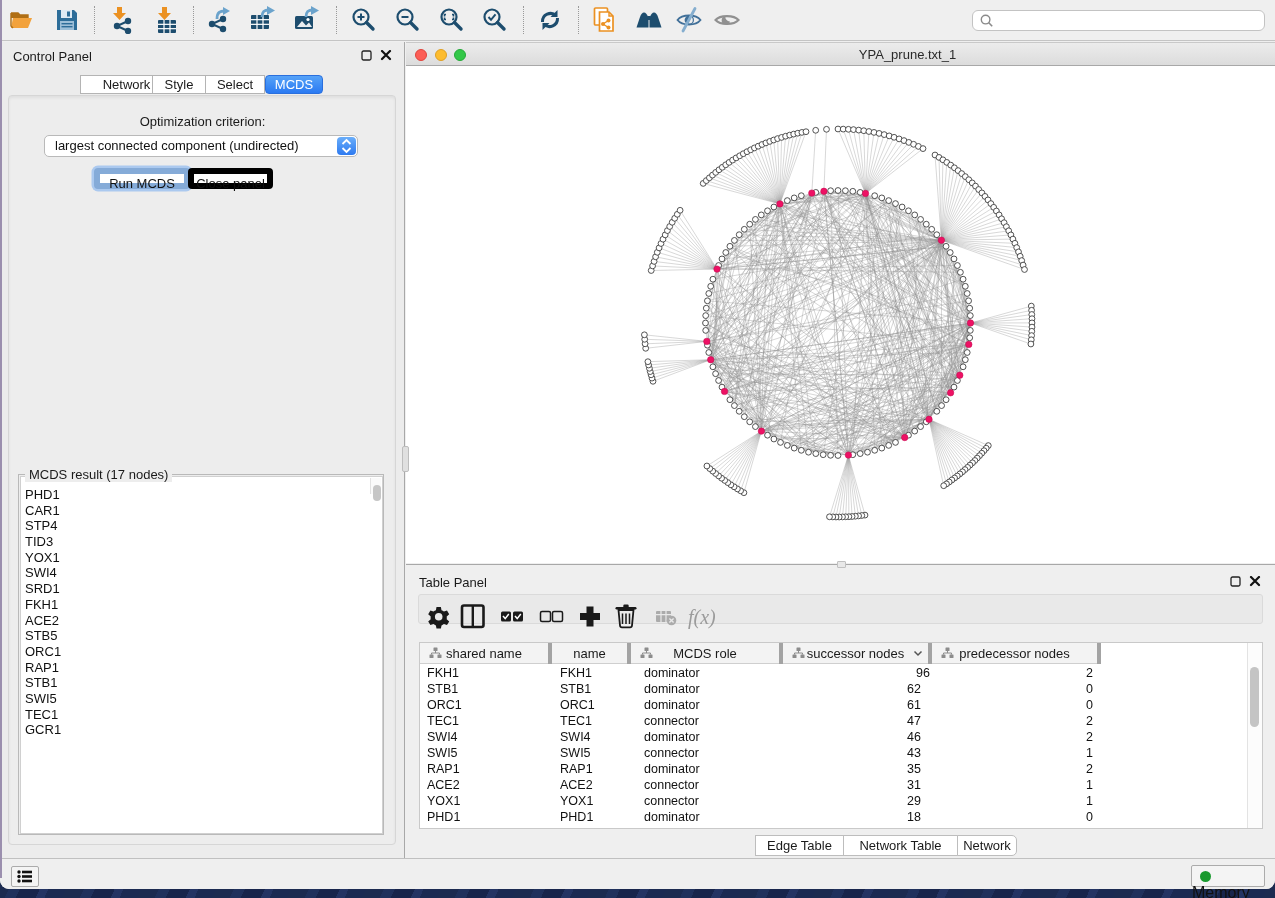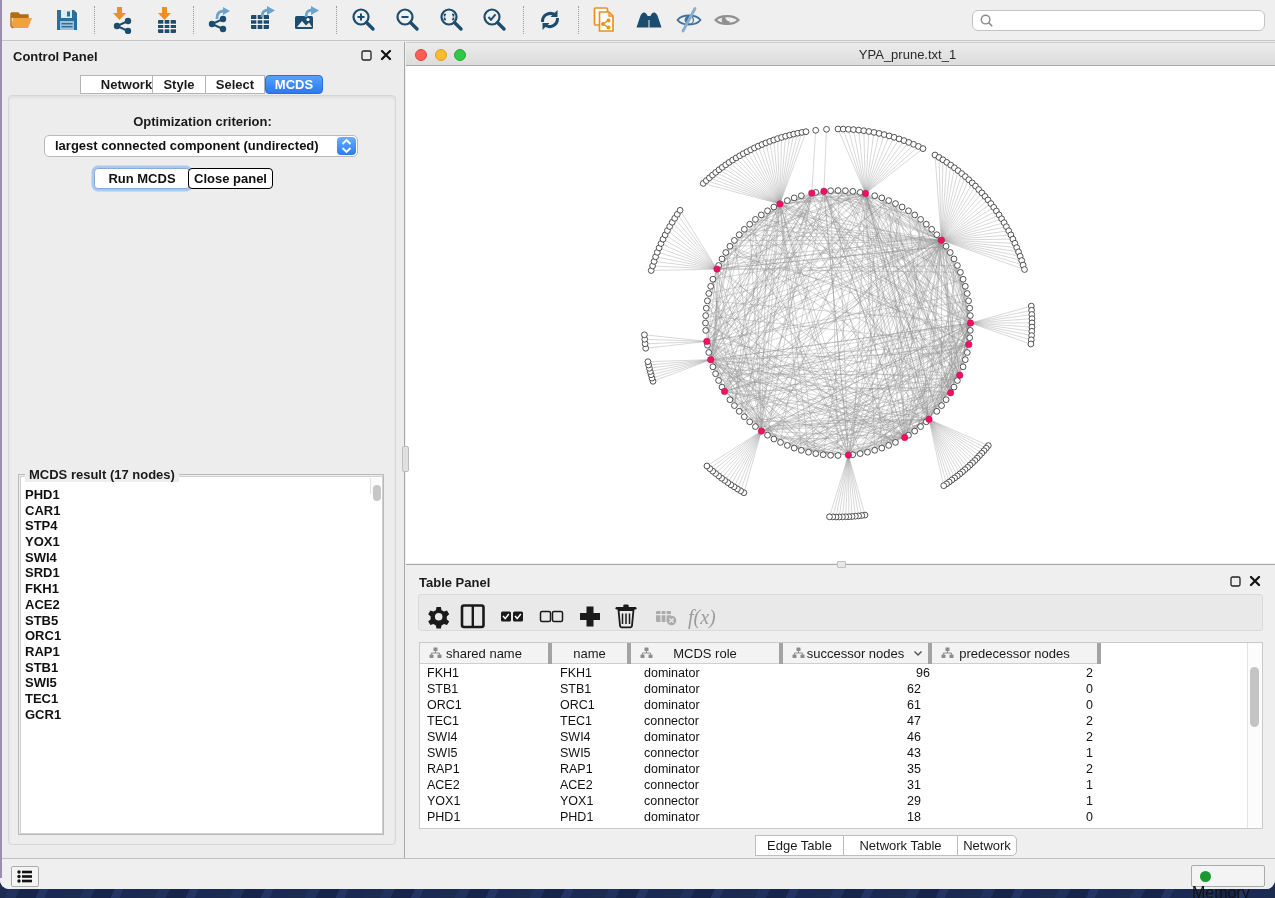--- a/index.html
+++ b/index.html
@@ -11,54 +11,54 @@
 .leftedge { position:absolute; left:0; top:0; width:2px; height:878px; background:#9b8fae; z-index:5;}
 
 .toolbar { position:absolute; left:0; top:0; width:1275px; height:41px; background:#efefef;
   border-bottom:1px solid #c4c4c4; z-index:3;}
 .tb-sep { position:absolute; top:6px; width:0; height:28px; border-left:1px dotted #9a9a9a; }
 .tb-ic { position:absolute; top:6px; width:28px; height:28px; }
 .search { position:absolute; left:972px; top:10px; width:293px; height:21px; background:#fff;
   border:1px solid #c3c3c3; border-radius:6px; }
 
 .cpanel { position:absolute; left:0; top:42px; width:405px; height:816px; background:#ececec;
-  border-right:1px solid #a8a8a8; z-index:2;font-weight:bold;}
+  border-right:1px solid #a8a8a8; z-index:2;}
 .cp-title { position:absolute; left:13px; top:7px; font-size:13px; color:#1a1a1a; }
 .tabs { position:absolute; left:80px; top:33px; height:19px; }
 .tab { position:absolute; top:0; height:19px; background:#fff; border:1px solid #b4b4b4;
   font-size:13px; color:#1a1a1a; text-align:center; line-height:18px; }
 .tab.sel { background:linear-gradient(#56a3f8,#2a79f2); color:#fff; border-color:#2a6fdd; border-radius:4px; }
 .cp-body { position:absolute; left:8px; top:53px; width:388px; height:750px; background:#ededed;
   border:1px solid #d6d6d6; border-radius:4px; box-shadow:inset 0 2px 3px rgba(0,0,0,0.06); }
 .opt-label { position:absolute; left:0; top:72px; width:405px; text-align:center; font-size:13px; color:#1a1a1a;}
 .dropdown { position:absolute; left:44px; top:93px; width:314px; height:22px; background:#fff;
   border:1px solid #b9b9b9; border-radius:5px; font-size:13px; color:#111; line-height:20px; padding-left:10px;}
 .dd-btn { position:absolute; right:1px; top:1px; width:19px; height:18px; border-radius:4px;
   background:linear-gradient(#6aaefa,#2e7af0); }
-.btn { position:absolute; top:126px; height:21px; background:#fff; border:1px solid #000000;
+.btn { position:absolute; top:126px; height:21px; background:#fff; border:6px solid #000000;
   border-radius:4px; font-size:13px; color:#111; text-align:center; line-height:19px;}
 
 .grp { position:absolute; left:18px; top:432px; width:366px; height:361px; border:1px solid #b9b9b9; }
 .grp-label { position:absolute; left:6px; top:-8px; background:#ededed; padding:0 4px; font-size:13px; color:#1a1a1a;}
 .lst { position:absolute; left:1px; top:1px; width:363px; height:358px; background:#fff;
   border:1px solid #d0d0d0; font-size:13px; color:#111; overflow:hidden; padding-top:10px; }
 .lst div { height:15.7px; line-height:15.7px; padding-left:4px;}
 .lst-sb { position:absolute; right:1px; top:1px; width:11px; height:356px; background:#fafafa; border-left:1px solid #e2e2e2;}
 .lst-th { position:absolute; right:1.5px; top:8px; width:8px; height:74px; background:#c6c6c6; border-radius:4px;}
 
 .nwin { position:absolute; left:406px; top:42px; width:869px; height:521px; background:#fff; z-index:2;}
 .nw-title { position:absolute; left:0; top:0; width:869px; height:24px;
   background:linear-gradient(#ececec,#dcdcdc); border-bottom:1px solid #a8a8a8; border-top:1px solid #c9c9c9;}
 .tl { position:absolute; top:6px; width:12px; height:12px; border-radius:6px; }
 .nw-name { position:absolute; top:4px; left:0; width:1003px; text-align:center; font-size:13px; color:#2a2a2a;}
 
 .tpanel { position:absolute; left:406px; top:564px; width:869px; height:294px; background:#efefef;
   border-top:1px solid #a8a8a8; z-index:2; }
-.tp-title { position:absolute; left:13px; top:10px; font-size:13px; color:#1a1a1a;font-weight:bold;}
-.tp-toolbar { position:absolute; left:12px; top:29px; width:845px; height:37px; background:#e9e9e9;
+.tp-title { position:absolute; left:13px; top:10px; font-size:13px; color:#1a1a1a;}
+.tp-toolbar { position:absolute; left:12px; top:29px; width:845px; height:30px; background:#e9e9e9;
   border:1px solid #dadada; border-radius:3px;}
 .tbl { position:absolute; left:13px; top:77px; width:844px; height:187px; background:#fff; border:1px solid #c9c9c9;}
 .thead { position:absolute; left:0; top:0; height:21px; background:#f3f3f3; border-bottom:1px solid #cfcfcf;
   font-size:13px; color:#1a1a1a; }
 .th { position:absolute; top:0; height:21px; border-right:4px solid #a3a3a3; text-align:center; line-height:21px;}
 .trow { position:absolute; left:0; width:826px; height:16px; font-size:12.5px; color:#111; }
 .td { position:absolute; top:0; height:16px; line-height:16px; white-space:nowrap;}
 .num { text-align:right; }
 .tb-sb { position:absolute; right:0; top:0; width:15px; height:185px; background:#fcfcfc; border-left:1px solid #e3e3e3;}
 .tb-th { position:absolute; right:3px; top:24px; width:9px; height:60px; background:#c4c4c4; border-radius:4.5px;}
@@ -225,20 +225,21 @@
           <path d="M5.5 11 l4 4 4 -4" stroke="#fff" stroke-width="1.8" fill="none"></path>
         </svg></div>
 </div>
 <div class="btn" style="left:94px;width:96px;box-shadow:0 0 0 2.5px #abc9ef;border-color:#85abd8">Run MCDS</div>
 <div class="btn" style="left:188px;width:85px">Close panel</div>
 <div class="grp">
   <div class="lst">
         <div>PHD1</div>
         <div>CAR1</div>
         <div>STP4</div>
+        <div>TID3</div>
         <div>YOX1</div>
         <div>SWI4</div>
         <div>SRD1</div>
         <div>FKH1</div>
         <div>ACE2</div>
         <div>STB5</div>
         <div>ORC1</div>
         <div>RAP1</div>
         <div>STB1</div>
         <div>SWI5</div>

